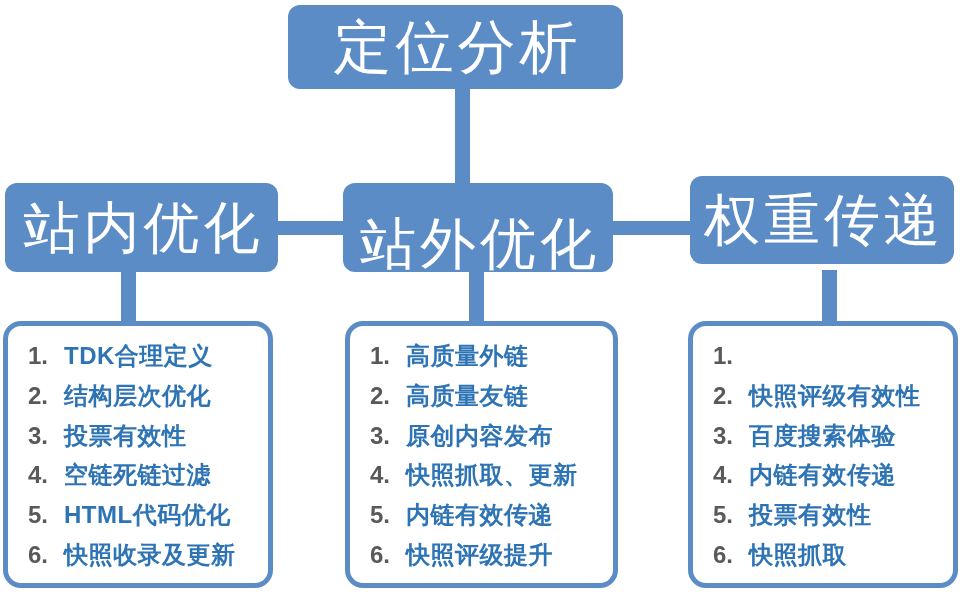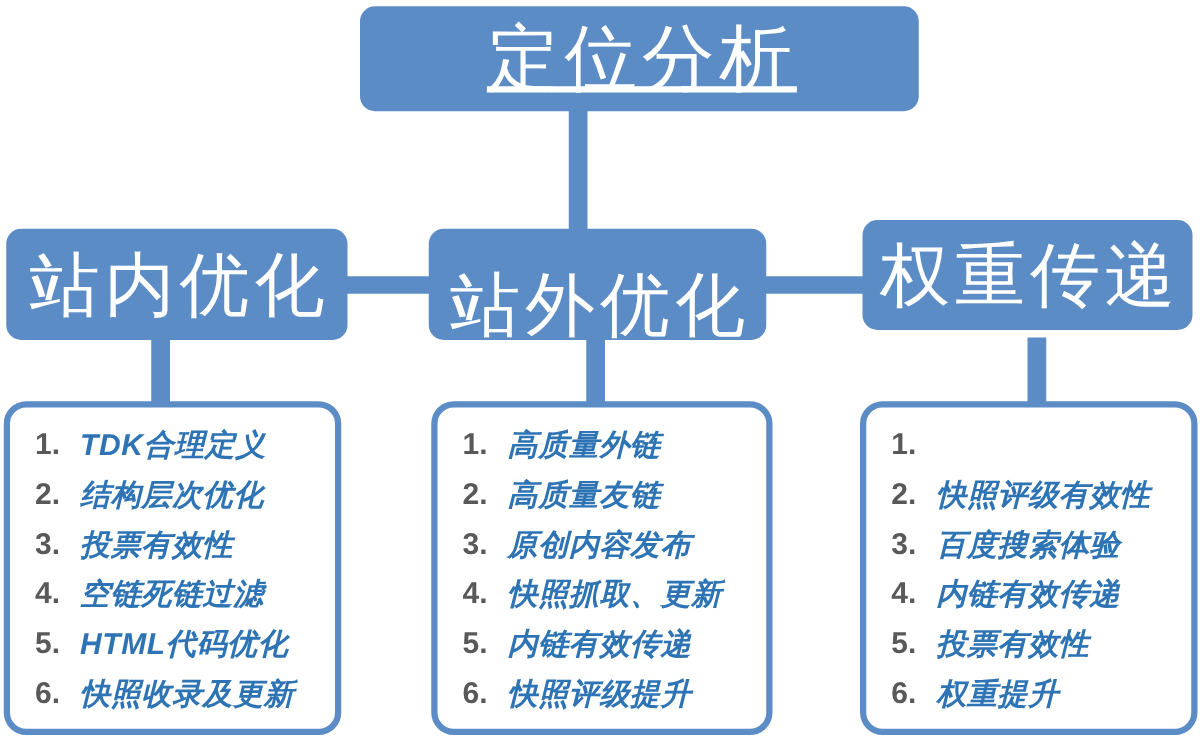--- a/index.html
+++ b/index.html
@@ -23,21 +23,21 @@
     position:absolute;
     background:var(--node-fill);
     color:var(--node-text);
     border-radius:12px;
     display:flex;align-items:center;justify-content:center;
     font-weight:300;
     letter-spacing:4px;
     text-indent:4px; 
     line-height:1;
   }
-  .node-root{left:288px;top:5px;width:447px;height:84px;font-size:58px;text-decoration:underline;}
+  .node-root{left:288px;top:5px;width:335px;height:84px;font-size:58px;}
   .node-a{left:5px;top:183px;width:273px;height:89px;font-size:56px;}
   .node-b{left:343px;top:183px;width:270px;height:89px;font-size:56px;align-items:flex-end;}
   .node-c{left:690px;top:176px;width:264px;height:88px;font-size:56px;}
   
   .conn{position:absolute;background:var(--connector);}
   .conn-v-root {left:455px;top:88px;width:15px;height:98px;}
   .conn-h-ab   {left:274px;top:221px;width:72px;height:14px;}
   .conn-h-bc   {left:610px;top:221px;width:83px;height:14px;}
   .conn-v-a    {left:121px;top:270px;width:15px;height:54px;}
   .conn-v-b    {left:469px;top:270px;width:15px;height:54px;}
@@ -63,21 +63,20 @@
     white-space:nowrap;
   }
   .list-row .num{
     color:var(--num-text);
     width:36px;
     flex:0 0 auto;
   }
   .list-row .txt{
     color:var(--list-text);
     letter-spacing:0.5px;
-    font-style:italic;
   }
 </style>
 </head>
 <body>
 
 <div class="stage">
 
   <div class="conn conn-v-root"></div>
   <div class="conn conn-h-ab"></div>
   <div class="conn conn-h-bc"></div>
@@ -168,17 +167,17 @@
     <div class="list-row">
       <span class="num">4.</span>
       <span class="txt">内链有效传递</span>
     </div>
     <div class="list-row">
       <span class="num">5.</span>
       <span class="txt">投票有效性</span>
     </div>
     <div class="list-row">
       <span class="num">6.</span>
-      <span class="txt">权重提升</span>
+      <span class="txt">快照抓取</span>
     </div>
   </div>
 
 </div>
 
 </body></html>

